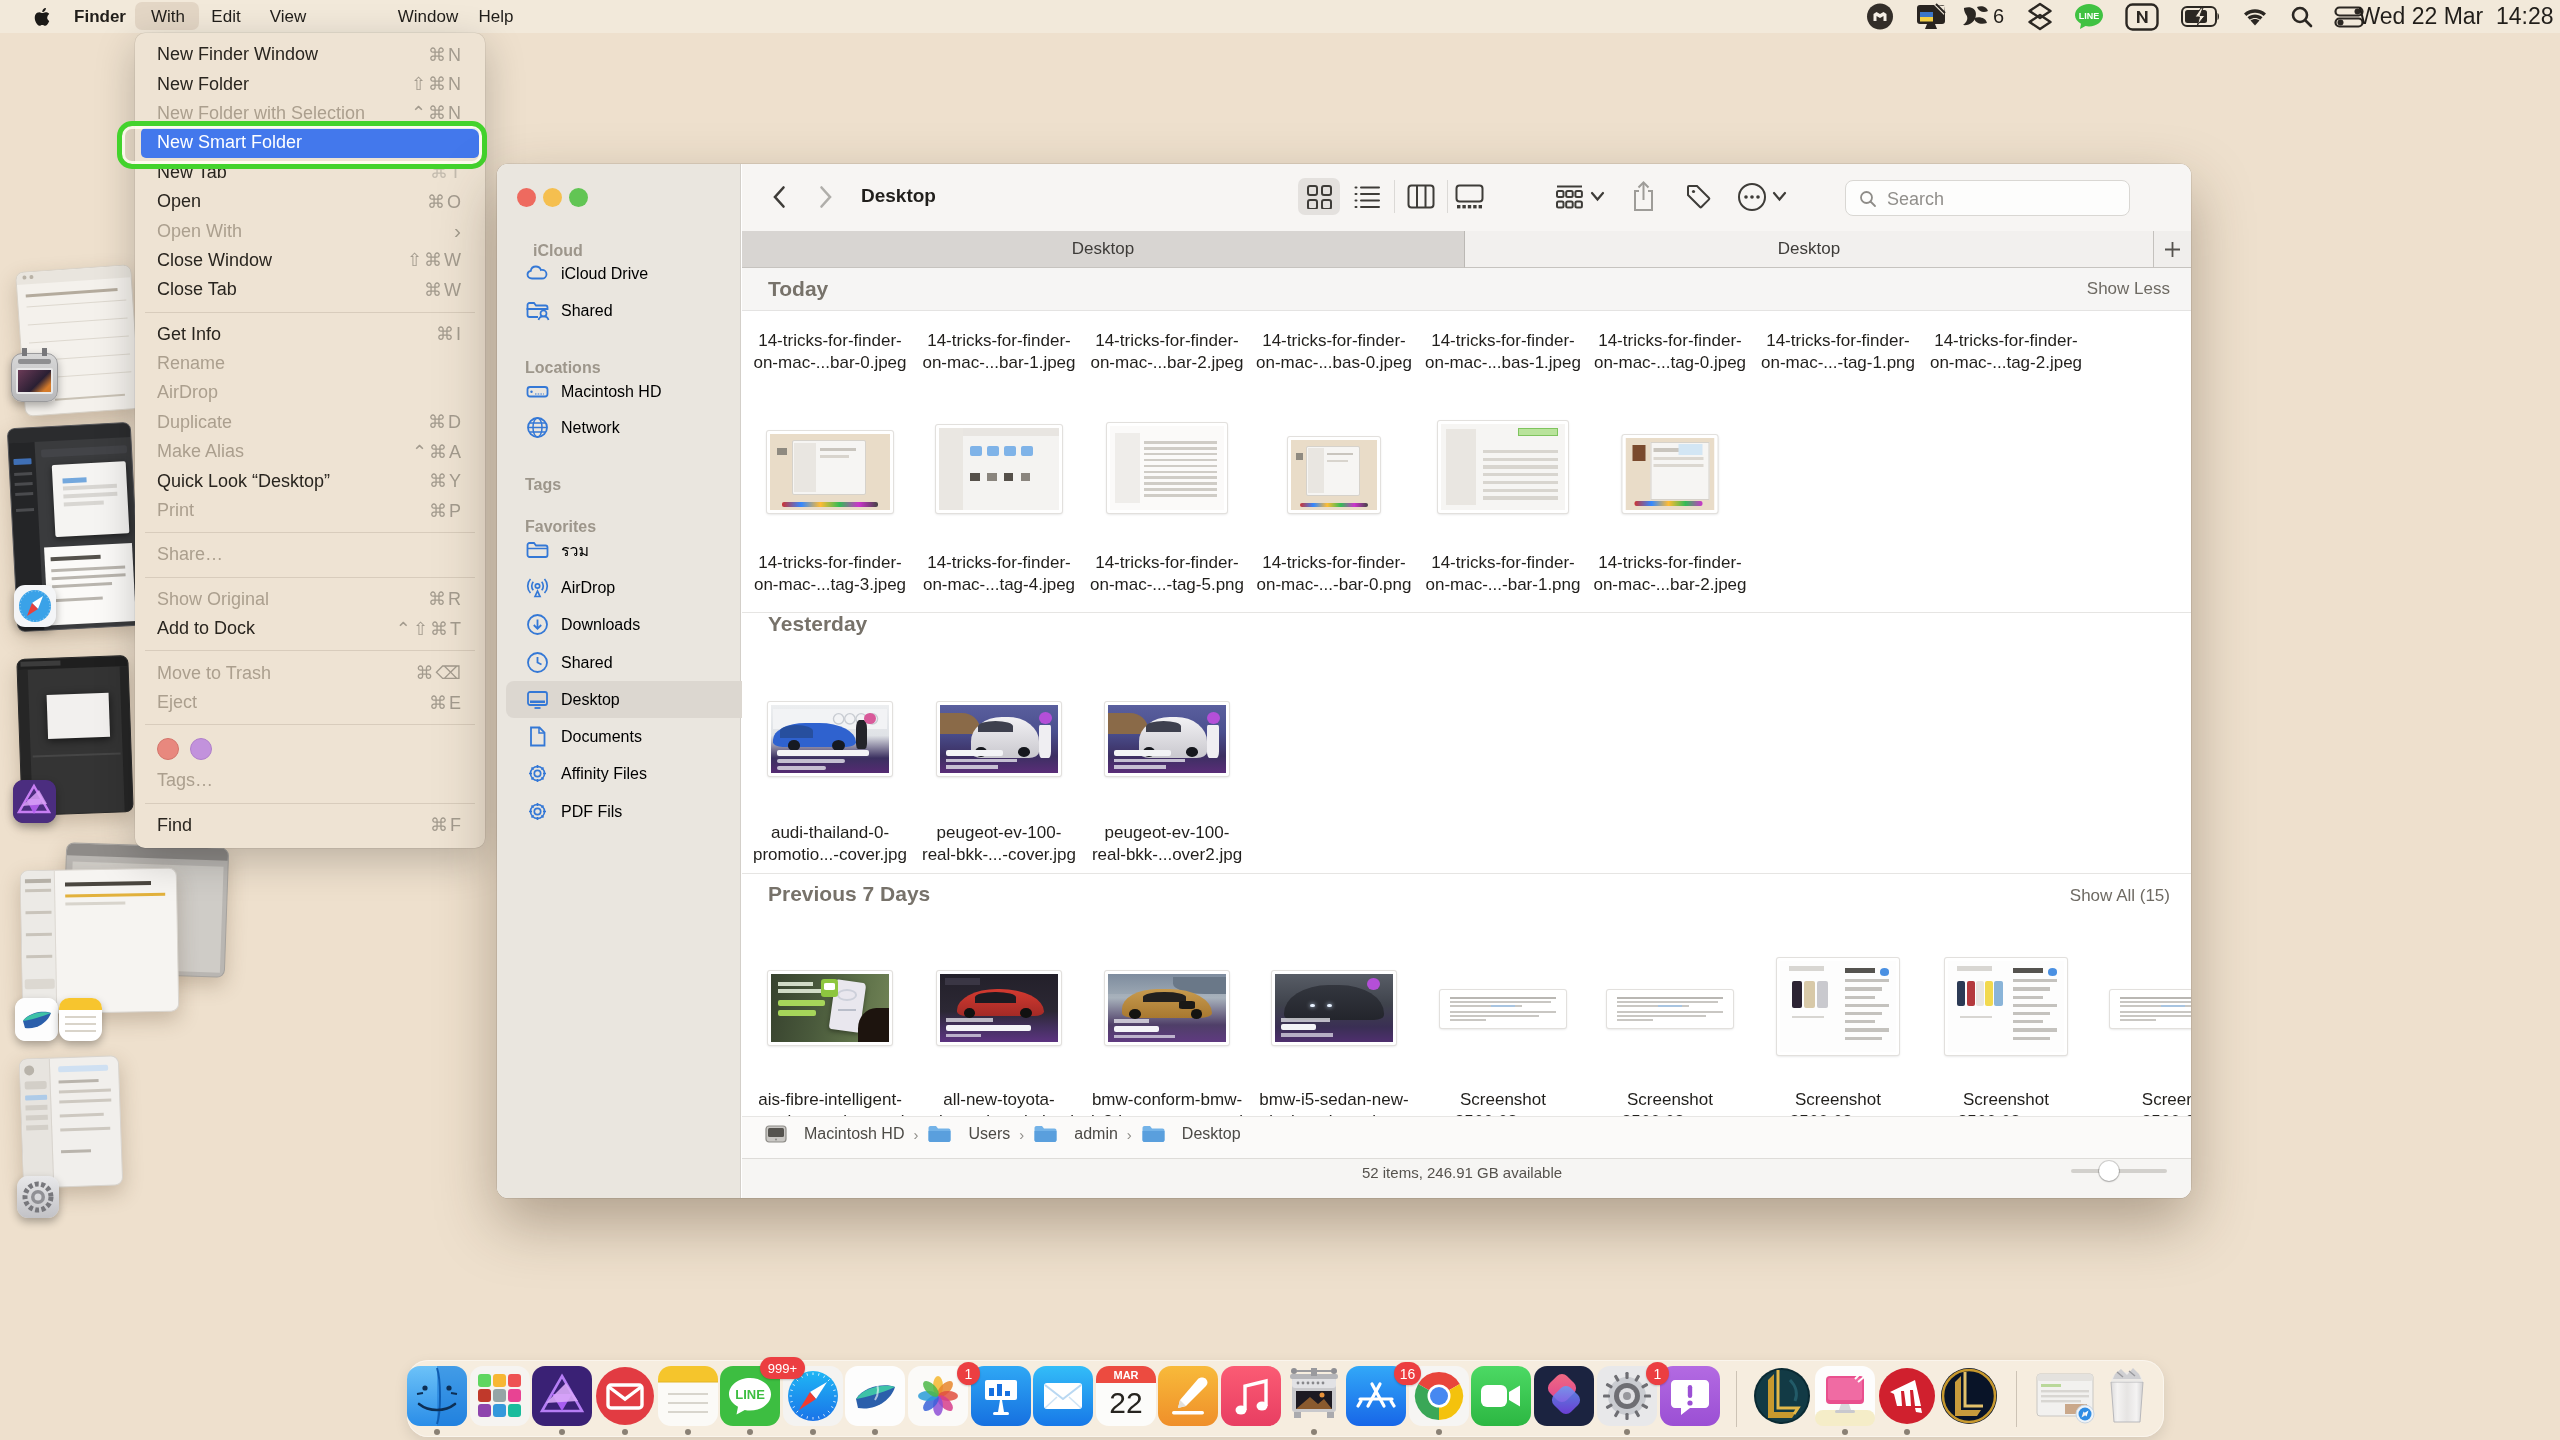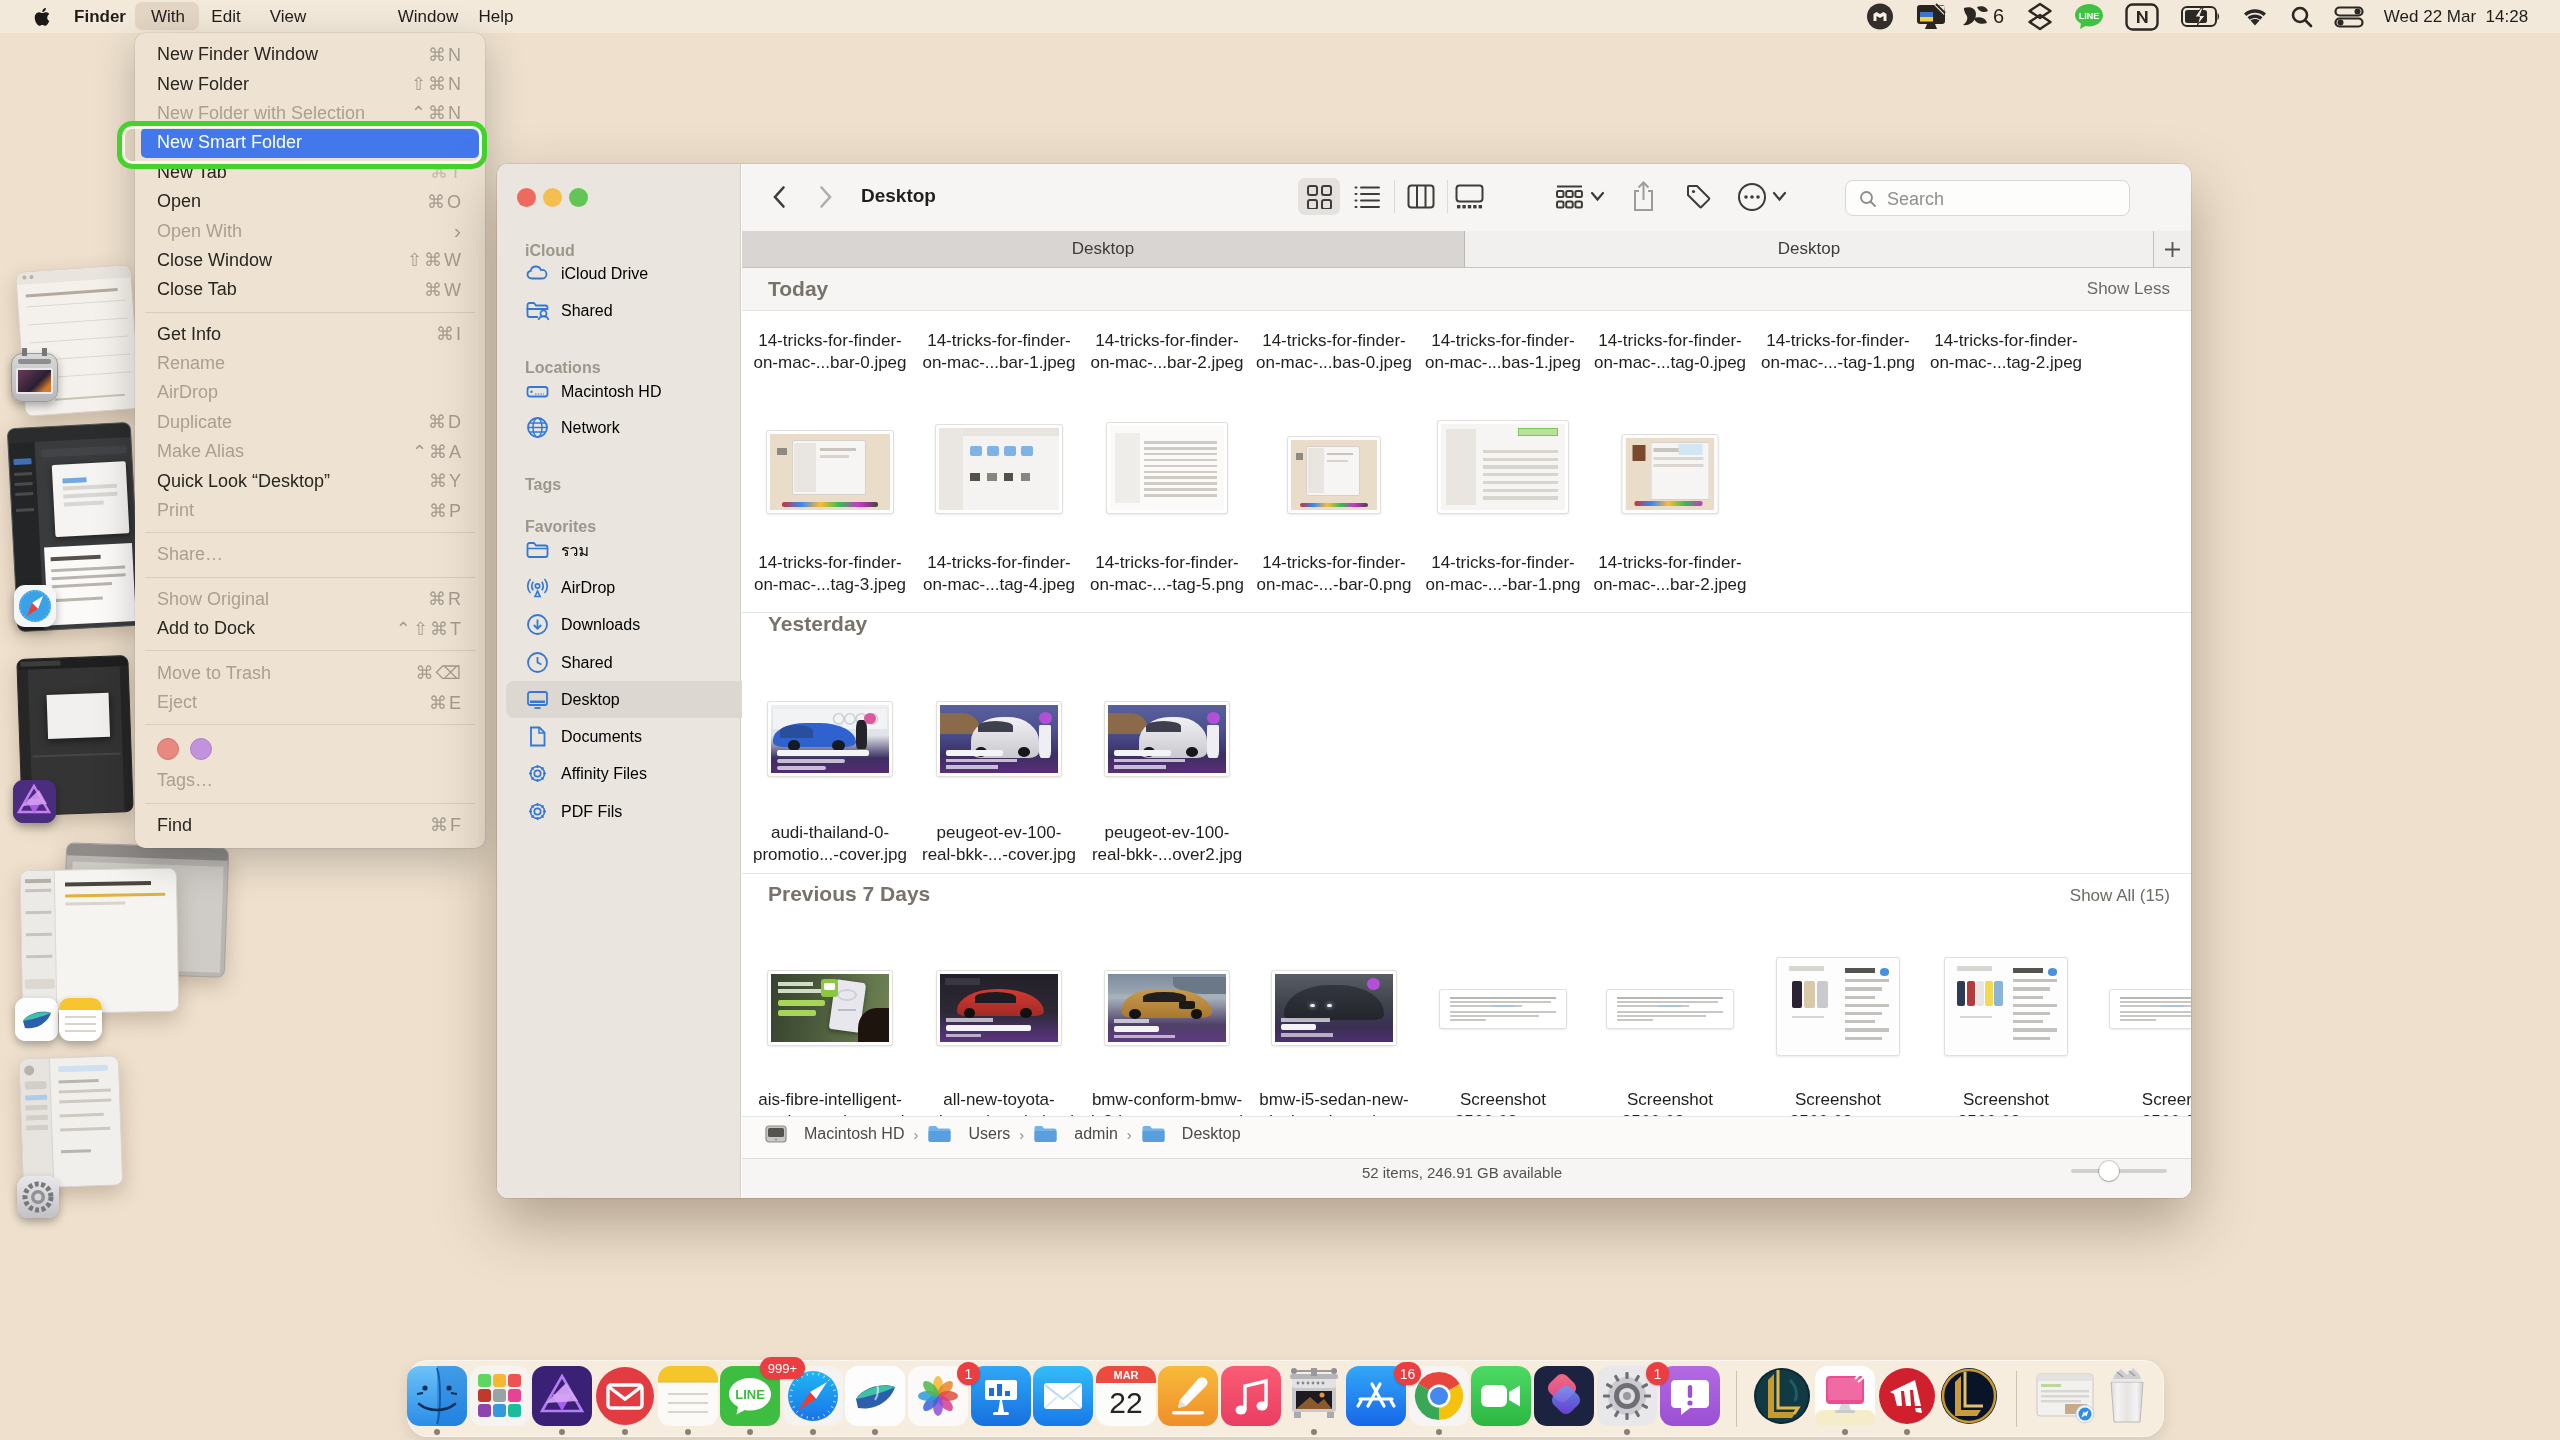--- a/index.html
+++ b/index.html
@@ -6,21 +6,21 @@
 html,body { width:2560px; height:1440px; overflow:hidden; }
 body { font-family:"Liberation Sans", sans-serif; background:#eee0cd; position:relative; }
 svg { display:block; }
 
 
 #menubar { position:absolute; left:0; top:0; width:2560px; height:33px; background:#f2e9da; color:#211e1a; font-size:17px; }
 #menubar .itm { position:absolute; top:0; height:33px; line-height:33px; text-align:center; transform:translateX(-50%); }
 #mb-file-bg { position:absolute; left:135px; top:2px; width:64px; height:28px; background:#e3d6c5; border-radius:7px; }
 #mb-right { position:absolute; right:0; top:0; height:33px; }
 #mb-right .ric { position:absolute; top:0; height:33px; display:flex; align-items:center; transform:translateX(-50%); }
-#mb-clock { font-size:17px; color:#211e1a; white-space:nowrap; }
+#mb-clock { font-size:23px; color:#211e1a; white-space:nowrap; }
 
 
 #fmenu { position:absolute; left:135px; top:33px; width:350px; height:815px; background:#eee3d3; border-radius:10px; box-shadow:0 12px 40px rgba(0,0,0,0.22), 0 0 0 0.5px rgba(0,0,0,0.1); padding-top:7px; font-size:18px; }
 #fmenu .row { height:29.4px; display:flex; align-items:center; padding:0 22px; color:#29251f; }
 #fmenu .row .sc { margin-left:auto; color:#a39b8e; letter-spacing:2px; }
 #fmenu .row.dis { color:#ab9f8e; }
 #fmenu .sel { background:#4378ec; border-radius:5px; margin:0 6px; padding:0 16px; color:#fff; }
 #fmenu .sep { height:1px; background:#d8ccbc; margin:7px 10px; }
 #greenbox { position:absolute; left:117px; top:121px; width:370px; height:48px; border:5px solid #43d32c; border-radius:15px; box-shadow:inset 0 0 0 3px rgba(255,255,240,0.85); }
 
@@ -328,21 +328,21 @@
   <div class="sep"></div>
   <div class="row">Find<span class="sc">⌘F</span></div>
 </div>
 <div id="greenbox"></div>
 
 <div id="win">
 <div id="sidebar"></div>
 <div class="tl" style="left:20px;top:24px;background:#ee6a5f;"></div>
 <div class="tl" style="left:46px;top:24px;background:#f5bf4f;"></div>
 <div class="tl" style="left:72px;top:24px;background:#62c554;"></div>
-<div class="sb-h" style="position:absolute;left:0;top:70px;">iCloud</div>
+<div class="sb-h" style="position:absolute;left:8px;top:70px;">iCloud</div>
 <div class="sb-i" style="position:absolute;left:0;top:91px;width:244px;">
       <svg width="25" height="25" viewBox="0 0 25 25">
         <path d="M7 17.5 C4.2 17.5 2.5 15.8 2.5 13.6 C2.5 11.7 3.9 10.2 5.8 9.9 C6.1 7.4 8.2 5.5 10.9 5.5 C13.2 5.5 15.2 6.9 15.9 9 C16.2 8.9 16.6 8.9 17 8.9 C19.5 8.9 21.5 10.8 21.5 13.2 C21.5 15.6 19.5 17.5 17 17.5 Z" fill="none" stroke="#3478d6" stroke-width="1.8"></path>
       </svg>
       <span>iCloud Drive</span>
     </div>
 <div class="sb-i" style="position:absolute;left:0;top:128px;width:244px;">
       <svg width="25" height="25" viewBox="0 0 25 25">
         <path d="M2.5 7 C2.5 5.9 3.4 5 4.5 5 L9 5 L11 7.5 L20.5 7.5 C21.6 7.5 22.5 8.4 22.5 9.5 L22.5 11 L2.5 11 Z" fill="none" stroke="#3478d6" stroke-width="1.8"></path>
         <path d="M2.5 10 L2.5 17 C2.5 18.1 3.4 19 4.5 19 L13 19" fill="none" stroke="#3478d6" stroke-width="1.8"></path>

